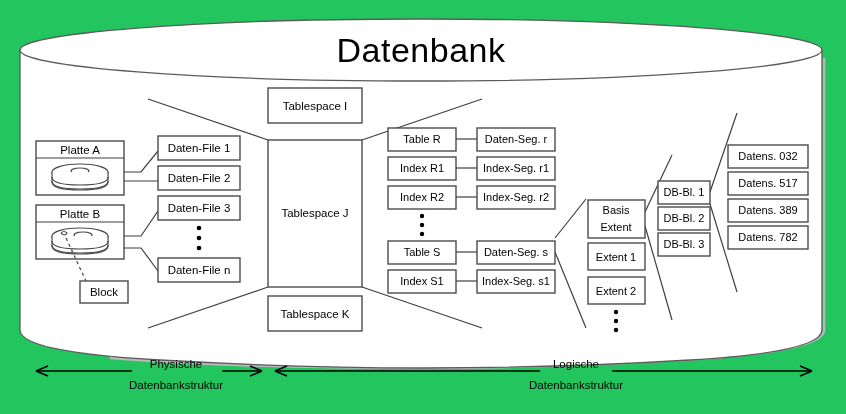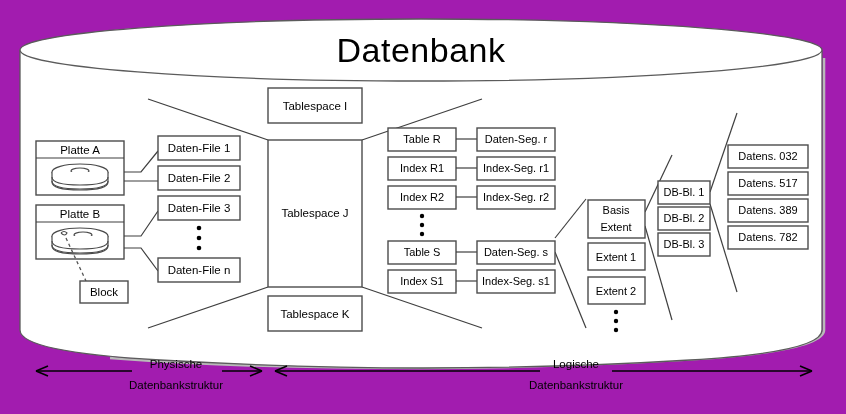--- a/index.html
+++ b/index.html
@@ -1,18 +1,18 @@
 <!DOCTYPE html>
 <html><head>
 <meta charset="utf-8">
 <style>
   html,body{margin:0;padding:0;background:#ffffff;}
   body{width:846px;height:414px;overflow:hidden;
        font-family:"Liberation Sans", sans-serif;}
-  #stage{position:relative;width:846px;height:414px;background:#a21caf;}
+  #stage{position:relative;width:846px;height:414px;background:#22c55e;}
   svg{position:absolute;left:0;top:0;width:846px;height:414px;}
   .bx{fill:#ffffff;stroke:#4c4c4c;stroke-width:1.4;}
   .cyl{fill:#ffffff;stroke:#5b5b5b;stroke-width:1.3;}
   .ln{stroke:#3f3f3f;stroke-width:1.2;fill:none;}
   .lnthin{stroke:#4a4a4a;stroke-width:1.1;fill:none;}
   .dash{stroke:#555;stroke-width:1.3;fill:none;stroke-dasharray:3.2 3.2;}
   .disk{fill:#ffffff;stroke:#4a4a4a;stroke-width:1.2;}
   .arw{stroke:#000;stroke-width:1.6;fill:none;}
   text{font-family:"Liberation Sans", sans-serif;fill:#000;}
   .t-title{font-size:34px;letter-spacing:0.5px;}

